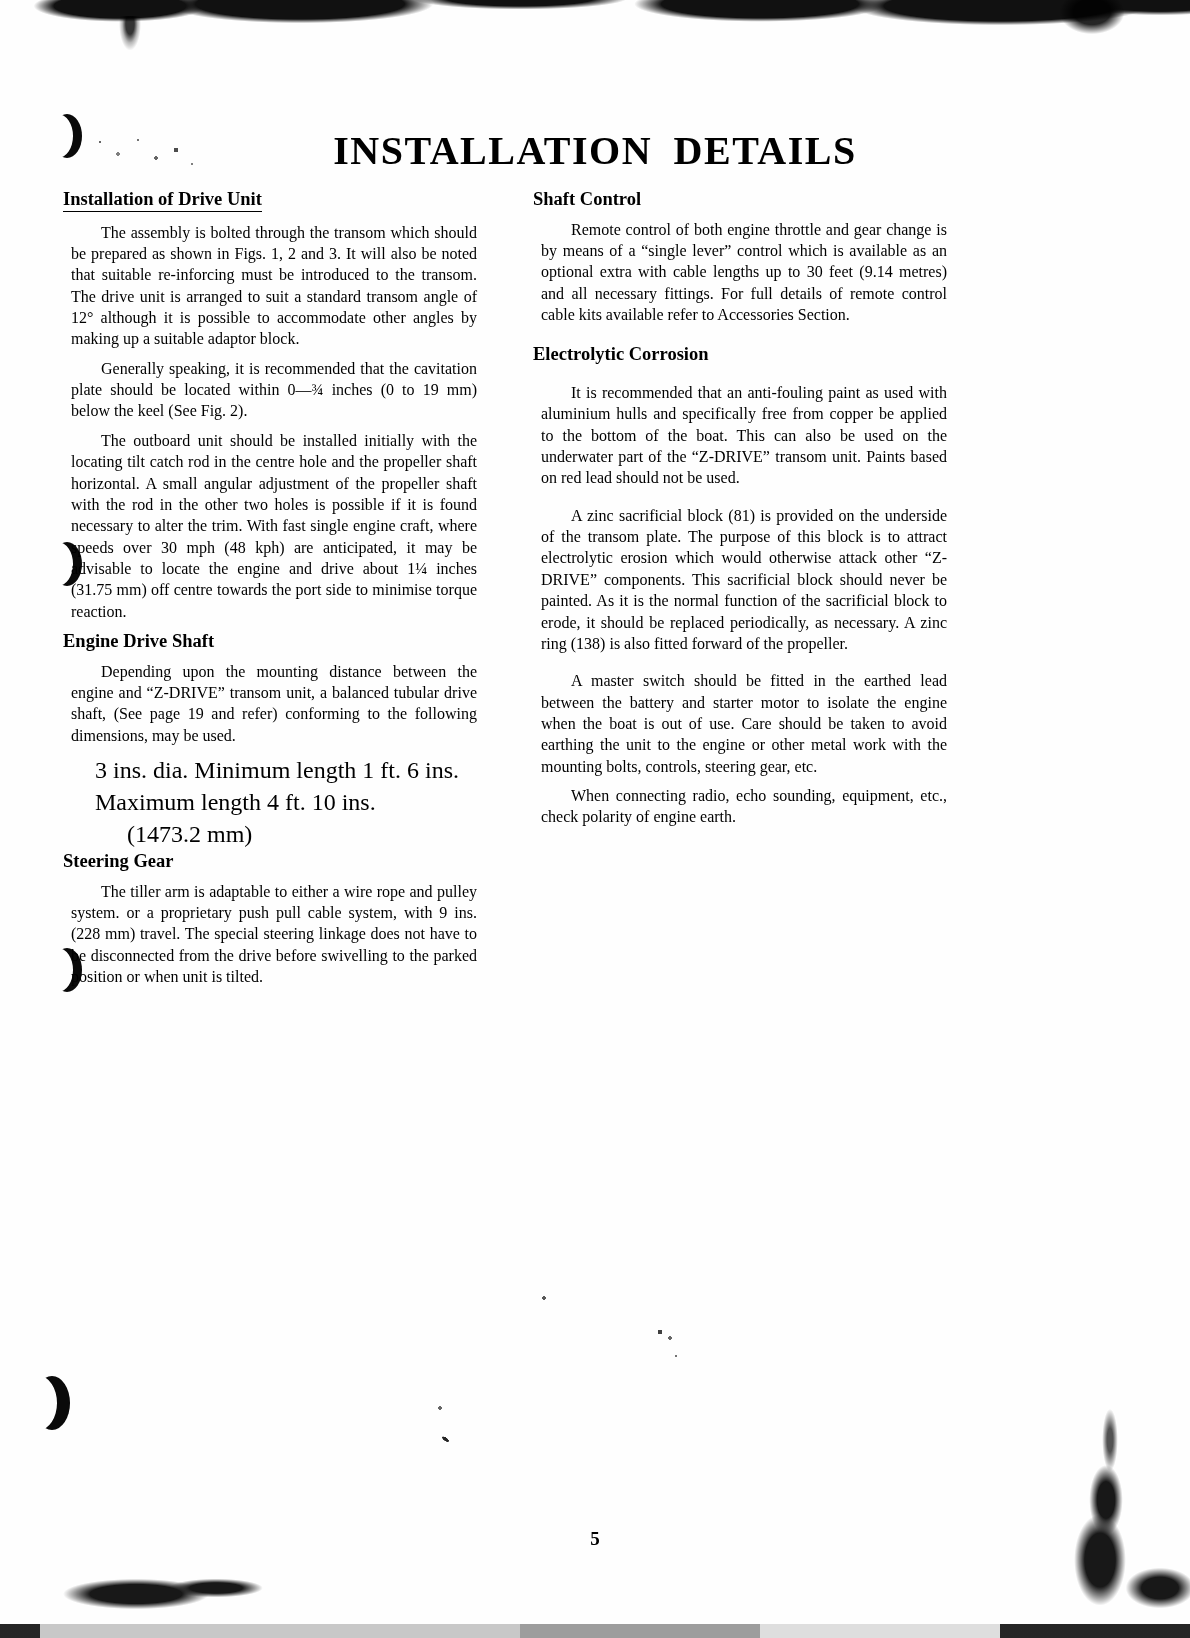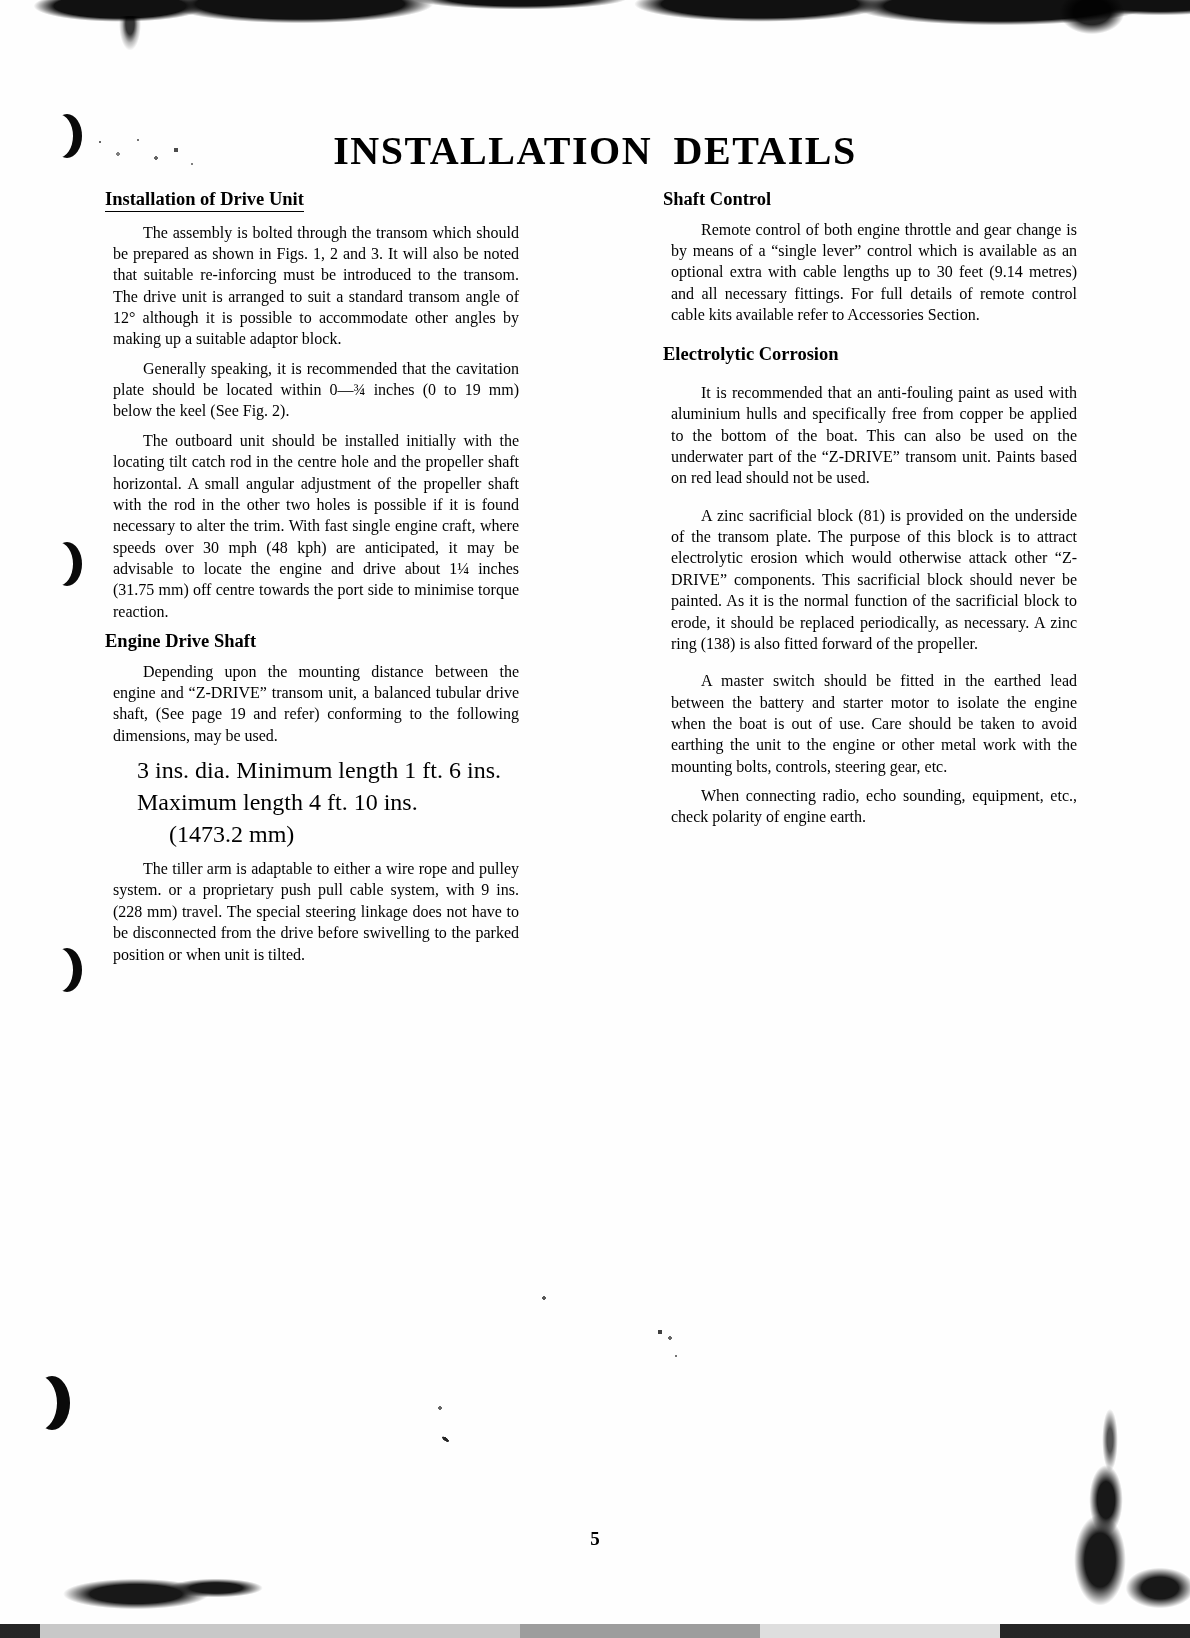--- a/index.html
+++ b/index.html
@@ -106,23 +106,22 @@
     letter-spacing: 1.5px;
     word-spacing: 10px;
   }
 
   #columns {
     position: absolute;
     left: 0; top: 188px;
     width: 1190px;
     display: flex;
     gap: 48px;
-    padding: 0 105px;
+    padding: 0 63px;
     box-sizing: border-box;
-    justify-content: space-between;
   }
   .column { width: 422px; }
 
   .section-heading {
     font-weight: bold;
     font-size: 18.5px;
     line-height: 1.22;
     margin: 0 0 2px 0;
   }
   .section-heading.underlined {
@@ -222,20 +221,21 @@
 
       <div>
         <div class="section-heading">Engine Drive Shaft</div>
         <p class="body-para">Depending upon the mounting distance between the engine and “Z-DRIVE” transom unit, a balanced tubular drive shaft, (See page 19 and refer) conforming to the following dimensions, may be used.</p>
         <p class="dim-line lvl1">3 ins. dia. Minimum length 1 ft. 6 ins.</p>
         <p class="dim-line lvl1">Maximum length 4 ft. 10 ins.</p>
         <p class="dim-line lvl2">(1473.2 mm)</p>
       </div>
 
       <div>
+        <div class="section-heading">Steering Gear</div>
         <p class="body-para">The tiller arm is adaptable to either a wire rope and pulley system. or a proprietary push pull cable system, with 9 ins. (228 mm) travel. The special steering linkage does not have to be disconnected from the drive before swivelling to the parked position or when unit is tilted.</p>
       </div>
 
     </div>
 
     <div class="column">
 
       <div>
         <div class="section-heading">Shaft Control</div>
         <p class="body-para">Remote control of both engine throttle and gear change is by means of a “single lever” control which is available as an optional extra with cable lengths up to 30 feet (9.14 metres) and all necessary fittings. For full details of remote control cable kits available refer to Accessories Section.</p>

